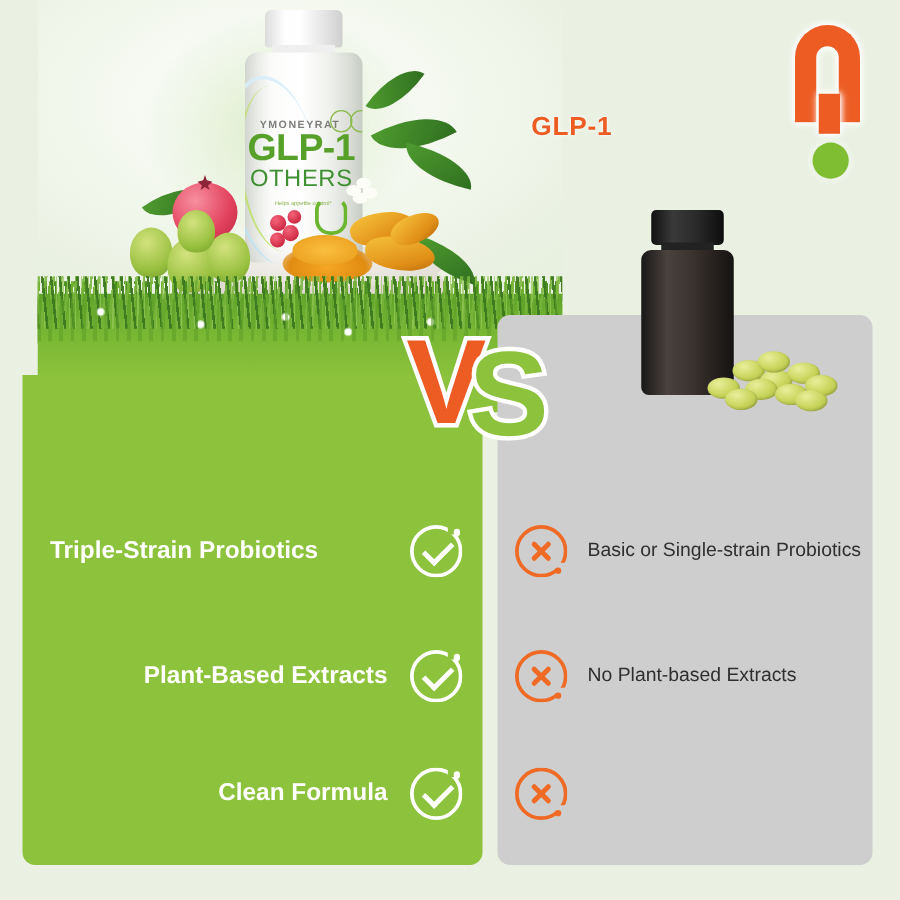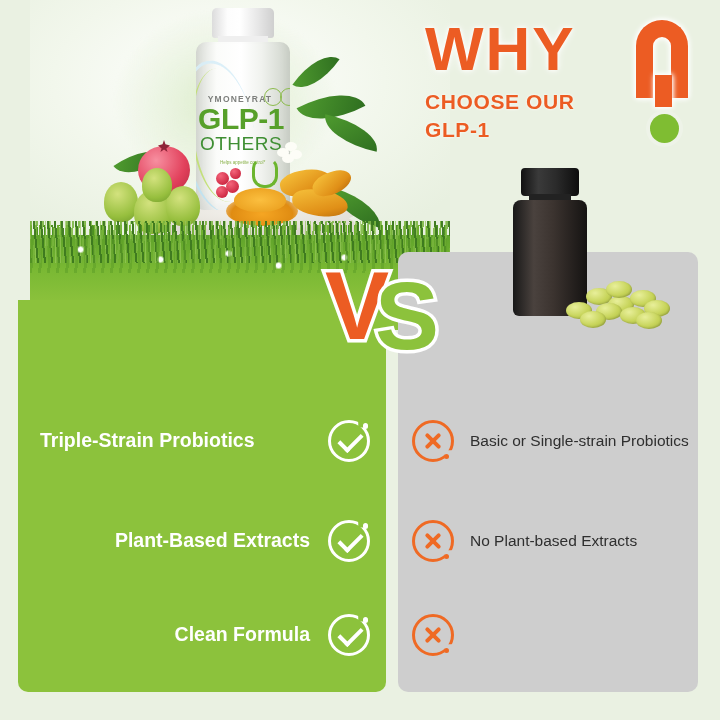--- a/index.html
+++ b/index.html
@@ -223,23 +223,21 @@
     <div class="grass-blades"></div>
     <div class="grass">
       <i class="daisy" style="left:48px;top:12px;"></i>
       <i class="daisy" style="left:128px;top:22px;"></i>
       <i class="daisy" style="left:196px;top:16px;"></i>
       <i class="daisy" style="left:246px;top:28px;"></i>
       <i class="daisy" style="left:312px;top:20px;"></i>
     </div>
   </div>
 
-  <div class="why">WHY</div>
   <div class="subhead">
-    <div>CHOOSE OUR</div>
     <div>GLP-1</div>
   </div>
   <div class="qmark">
     <div class="q-hook"></div>
     <div class="q-stem"></div>
     <div class="q-dot"></div>
   </div>
 
   <div class="panel-gray"></div>
 

